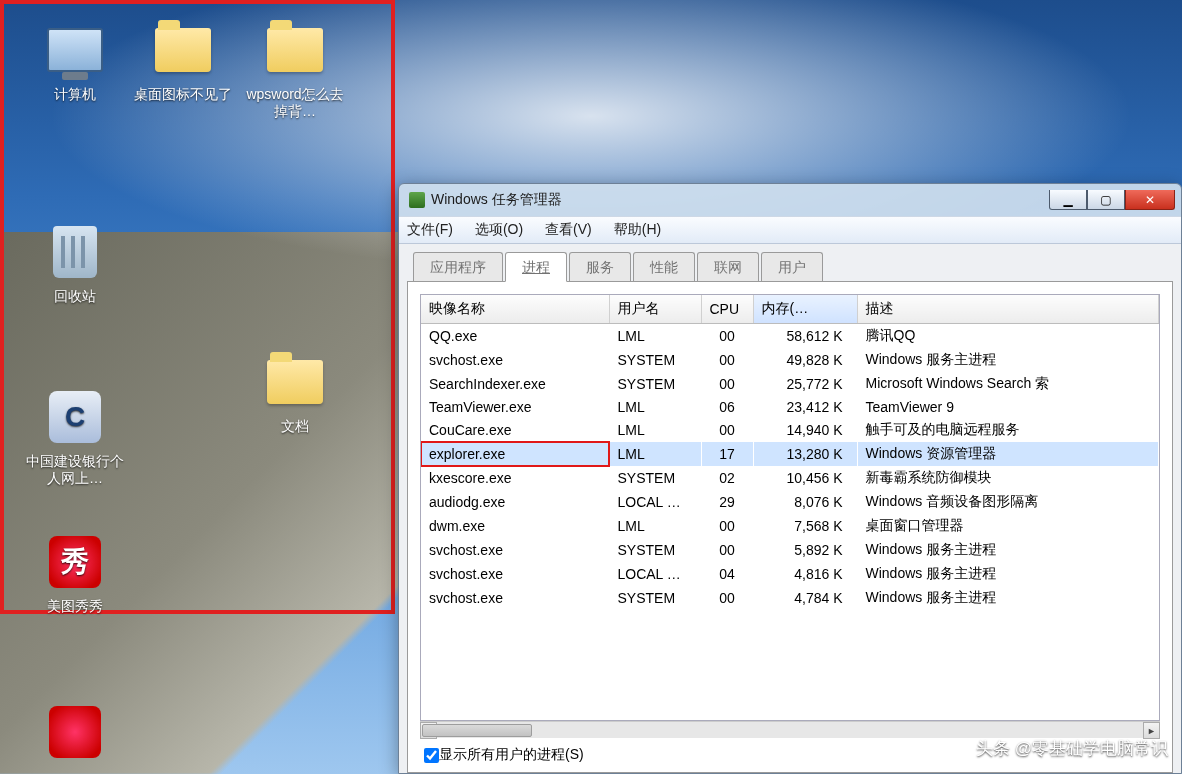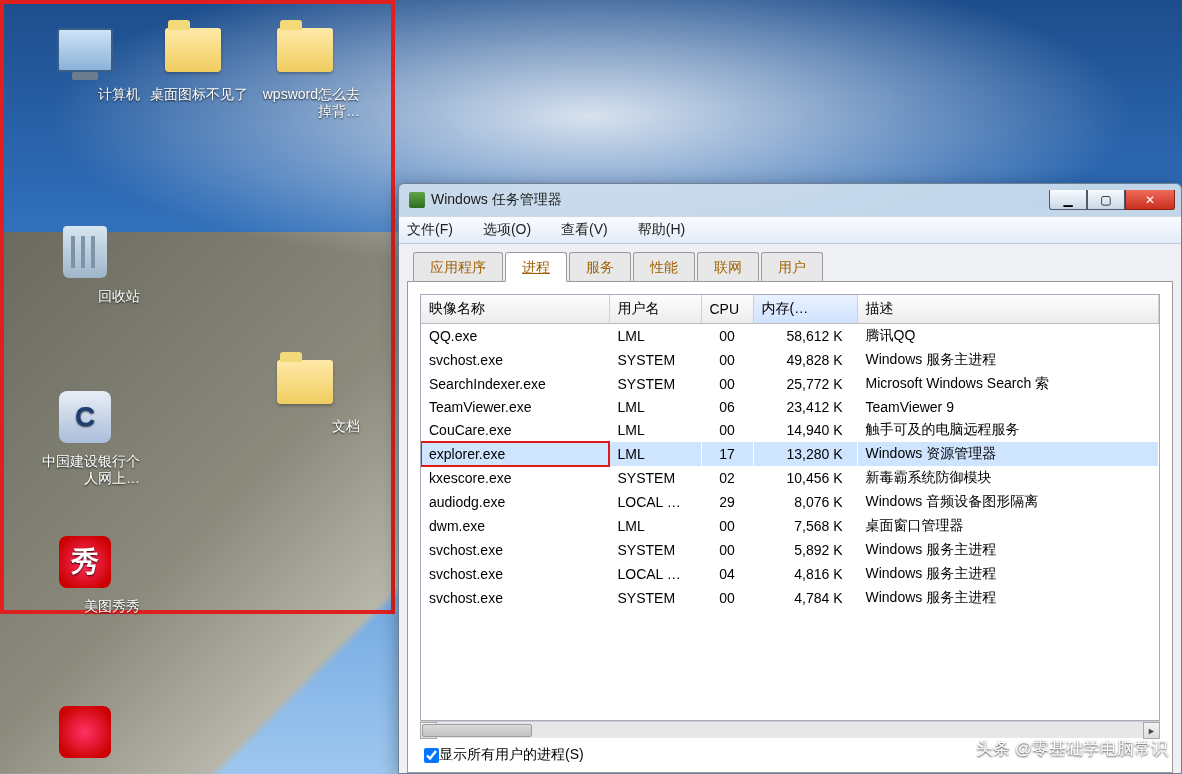--- a/index.html
+++ b/index.html
@@ -12,21 +12,21 @@
       radial-gradient(ellipse 900px 260px at 50% 15%, rgba(255,255,255,.82), rgba(255,255,255,0) 60%),
       
       linear-gradient(135deg,#6a6a5e 0%,#8b8a7d 40%,#b7b6aa 60%,rgba(0,0,0,0) 61%) bottom left/60% 70% no-repeat,
       
       linear-gradient(#1d4d8c 0%, #2e6bb5 25%, #4d8fd6 55%, #9ec7ef 100%);
     filter: blur(.3px);
   }
   
   .red-box { position:absolute; left:0; top:0; width:395px; height:614px; border:4px solid #e02020; pointer-events:none; }
   
-  .dicon { position:absolute; width:110px; text-align:right; color:#fff; font-size:14px; text-shadow:0 1px 2px rgba(0,0,0,.8); cursor:pointer;margin-left:10px; }
+  .dicon { position:absolute; width:110px; text-align:center; color:#fff; font-size:14px; text-shadow:0 1px 2px rgba(0,0,0,.8); cursor:pointer; }
   .dicon .glyph { width:64px; height:64px; margin:0 auto 4px; display:flex; align-items:center; justify-content:center; }
   .dicon .label { line-height:1.2; word-break:break-all; }
   .folder-glyph { position:relative; width:56px; height:44px; background:linear-gradient(#ffe9a8,#f0cd5f); border-radius:3px 3px 4px 4px; box-shadow:0 2px 3px rgba(0,0,0,.25); }
   .folder-glyph::before { content:""; position:absolute; left:3px; top:-8px; width:22px; height:10px; background:#f3d977; border-radius:3px 3px 0 0; }
   .computer-glyph { width:56px; height:44px; background:linear-gradient(#cfe3f7,#8bb2d9); border:2px solid #3a5e86; border-radius:3px; position:relative; }
   .computer-glyph::after { content:""; position:absolute; left:50%; bottom:-10px; transform:translateX(-50%); width:26px; height:8px; background:#6d7c8c; border-radius:2px; }
   .bin-glyph { width:44px; height:52px; background:linear-gradient(#d7e5f1,#9fb6c9); border-radius:4px 4px 6px 6px; position:relative; }
   .bin-glyph::before { content:""; position:absolute; left:8px; top:10px; width:4px; height:32px; background:#7c94aa; box-shadow:10px 0 #7c94aa,20px 0 #7c94aa; }
   .app-glyph { width:52px; height:52px; border-radius:8px; background:linear-gradient(#e8eef6,#aabddb); display:flex; align-items:center; justify-content:center; font-size:28px; color:#1c3f72; font-weight:bold; }
   .app-glyph.red { background:radial-gradient(circle,#f36 0%,#c00 80%); color:#fff; }
@@ -38,26 +38,26 @@
     border-radius:6px 6px 0 0; box-shadow:0 4px 18px rgba(0,0,0,.35);
     display:flex; flex-direction:column;
   }
   .titlebar { height:32px; display:flex; align-items:center; padding:0 6px 0 10px; gap:6px;border-radius:9px; }
   .titlebar .icon { width:16px; height:16px; background:linear-gradient(#5fa54b,#2d6e1f); border-radius:2px; }
   .titlebar .title { flex:1; font-size:14px; color:#1b1b1b; }
   .winbtns { display:flex; gap:0; }
   .winbtn { width:38px; height:20px; border:1px solid #4c5a6c; border-top:none; background:linear-gradient(#f8fbff,#cbd7e6); font-size:12px; display:flex; align-items:center; justify-content:center; cursor:pointer; }
   .winbtn.min { border-radius:0 0 0 3px; }
   .winbtn.close { border-radius:0 0 3px 0; width:50px; background:linear-gradient(#ef6a5a,#c9301e); color:#fff; border-color:#8a2216; }
-  .menubar { height:28px; background:linear-gradient(#fafcff,#e2ebf7); border-top:1px solid #cdd8e6; border-bottom:1px solid #bcc8d9; display:flex; align-items:center; padding:0 8px; gap:30px; font-size:14px; color:#222; }
+  .menubar { height:28px; background:linear-gradient(#fafcff,#e2ebf7); border-top:1px solid #cdd8e6; border-bottom:1px solid #bcc8d9; display:flex; align-items:center; padding:0 8px; gap:22px; font-size:14px; color:#222; }
   .menubar span { cursor:pointer; }
   .client { flex:1; background:#eef0f3; padding:8px 8px 0 8px; display:flex; flex-direction:column; overflow:hidden; }
   
   .tabs { display:flex; gap:2px; margin-bottom:-1px; padding-left:6px; }
-  .tab { padding:6px 16px 4px; font-size:14px; color:#a16207; background:#e8e8e8; border:1px solid #9a9a9a; border-bottom:none; border-radius:3px 3px 0 0; cursor:pointer; }
+  .tab { padding:6px 16px 4px; font-size:14px; color:#737373; background:#e8e8e8; border:1px solid #9a9a9a; border-bottom:none; border-radius:3px 3px 0 0; cursor:pointer; }
   .tab.active { background:#fff; position:relative; z-index:2; border-bottom:1px solid #fff;text-decoration:underline; }
   
   .panel { flex:1; background:#fff; border:1px solid #9a9a9a; padding:12px 12px 8px 12px; display:flex; flex-direction:column; overflow:hidden; }
   .tablewrap { flex:1; border:1px solid #aab; overflow:hidden auto; position:relative; }
   table { width:100%; border-collapse:collapse; font-size:14px; table-layout:fixed; }
   thead th { position:sticky; top:0; text-align:left; font-weight:normal; background:linear-gradient(#fdfdfd,#ececec); border-right:1px solid #d0d0d0; border-bottom:1px solid #bcbcbc; padding:5px 8px; cursor:pointer; white-space:nowrap; overflow:hidden; }
   thead th.memcol { background:linear-gradient(#e9f2ff,#cfe2ff); }
   tbody td { padding:3px 8px; white-space:nowrap; overflow:hidden; text-overflow:clip; border-right:1px solid transparent; }
   tbody tr.selected { background:#cfe4ff; }
   .hl-name { outline:2px solid #e11818; outline-offset:-1px; }

